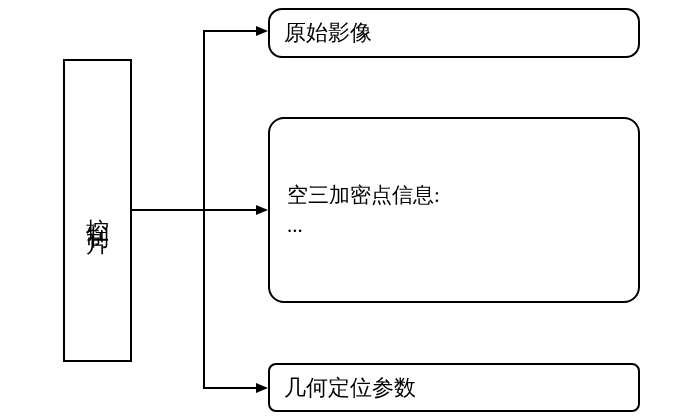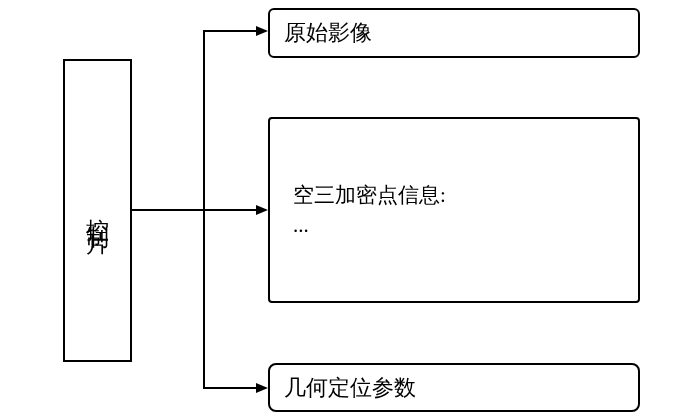--- a/index.html
+++ b/index.html
@@ -38,37 +38,37 @@
     line-height: 1;
   }
   .node-rounded {
     left: 268px;
     width: 372px;
     display: flex;
     align-items: center;
   }
   .node-original {
     top: 8px; height: 50px;
-    border-radius: 6px;
+    border-radius: 14px;
     padding-left: 14px;
     font-size: 22px;
   }
   .node-geo {
     top: 363px; height: 49px;
     border-radius: 8px;
     padding-left: 14px;
     font-size: 22px;
   }
   .node-tiepoints {
     top: 117px; height: 186px;
-    border-radius: 4px;
+    border-radius: 16px;
     align-items: flex-start;
     flex-direction: column;
     justify-content: center;
-    padding-left: 23px;
+    padding-left: 17px;
     font-size: 21px;
   }
   .node-tiepoints .tline {
     line-height: 30px;
     white-space: nowrap;
   }
   
   .line {
     position: absolute;
     background: #000000;

